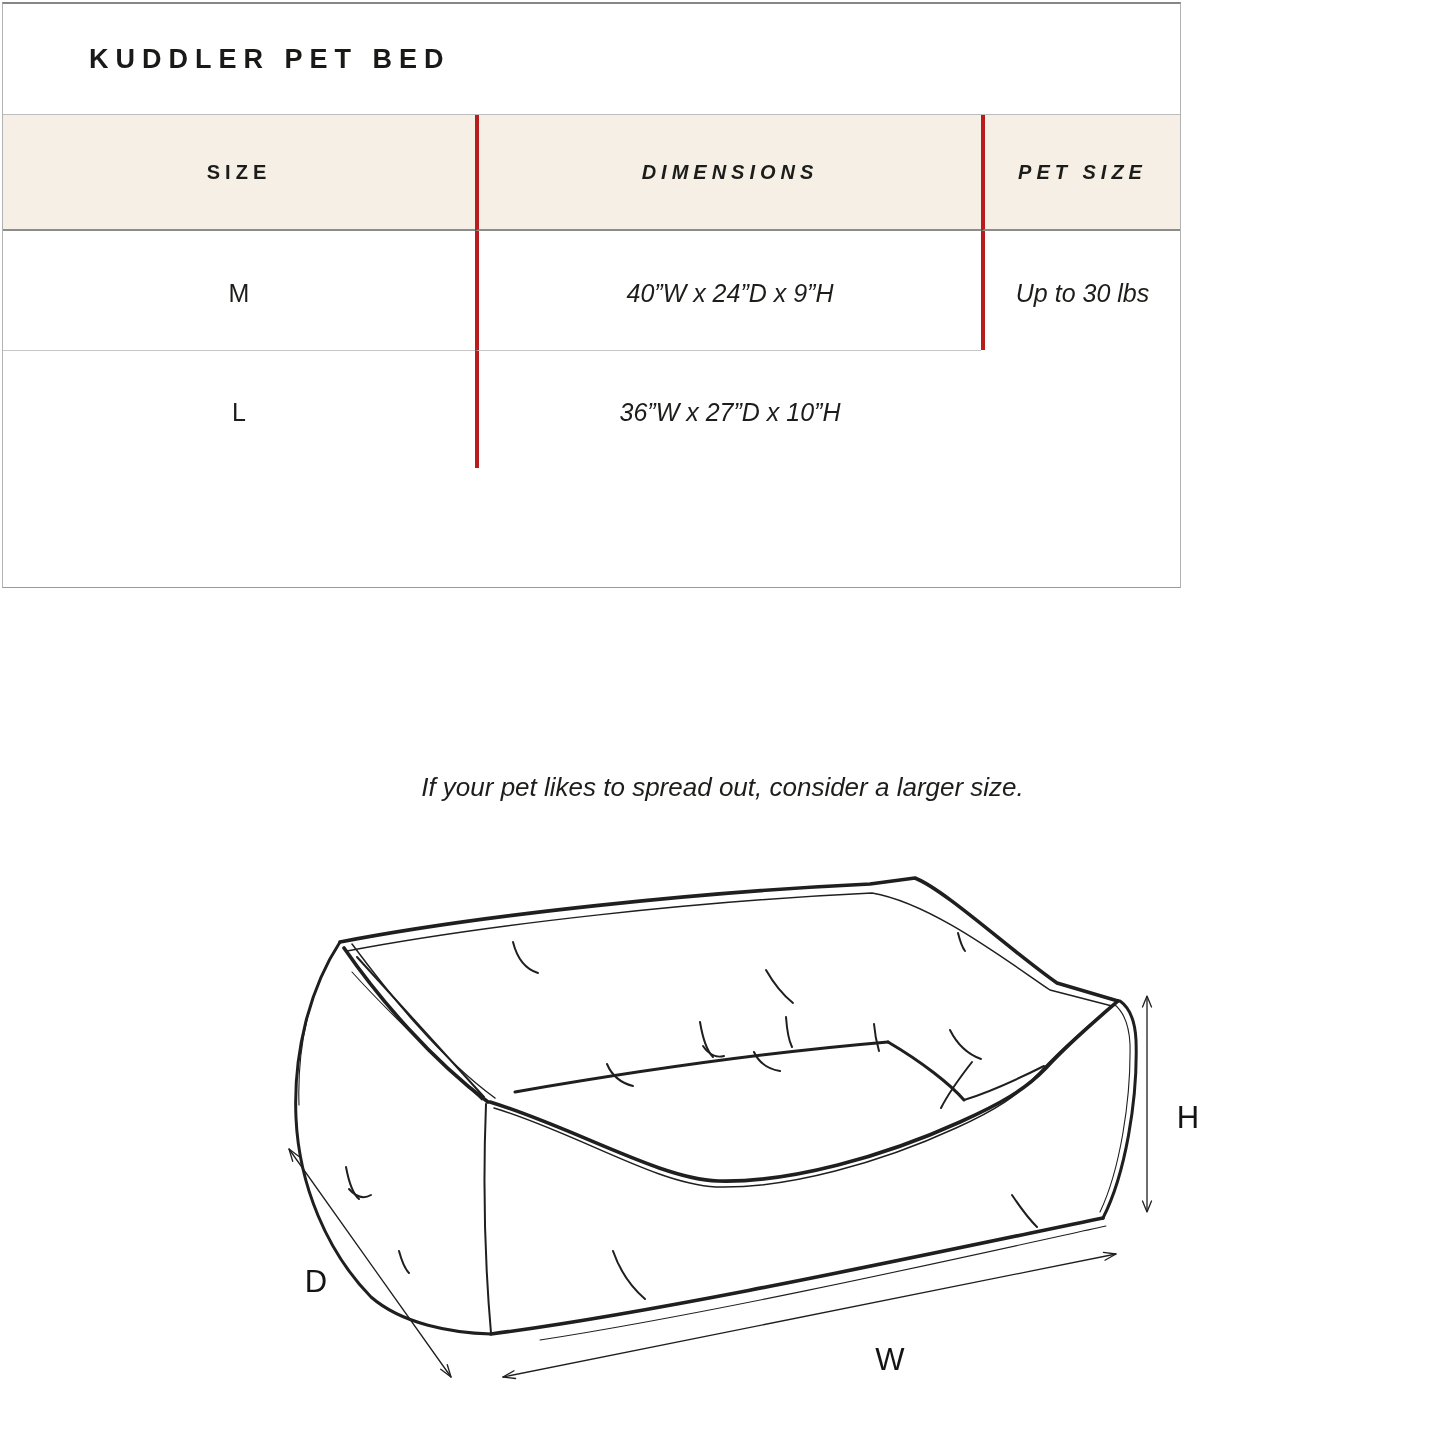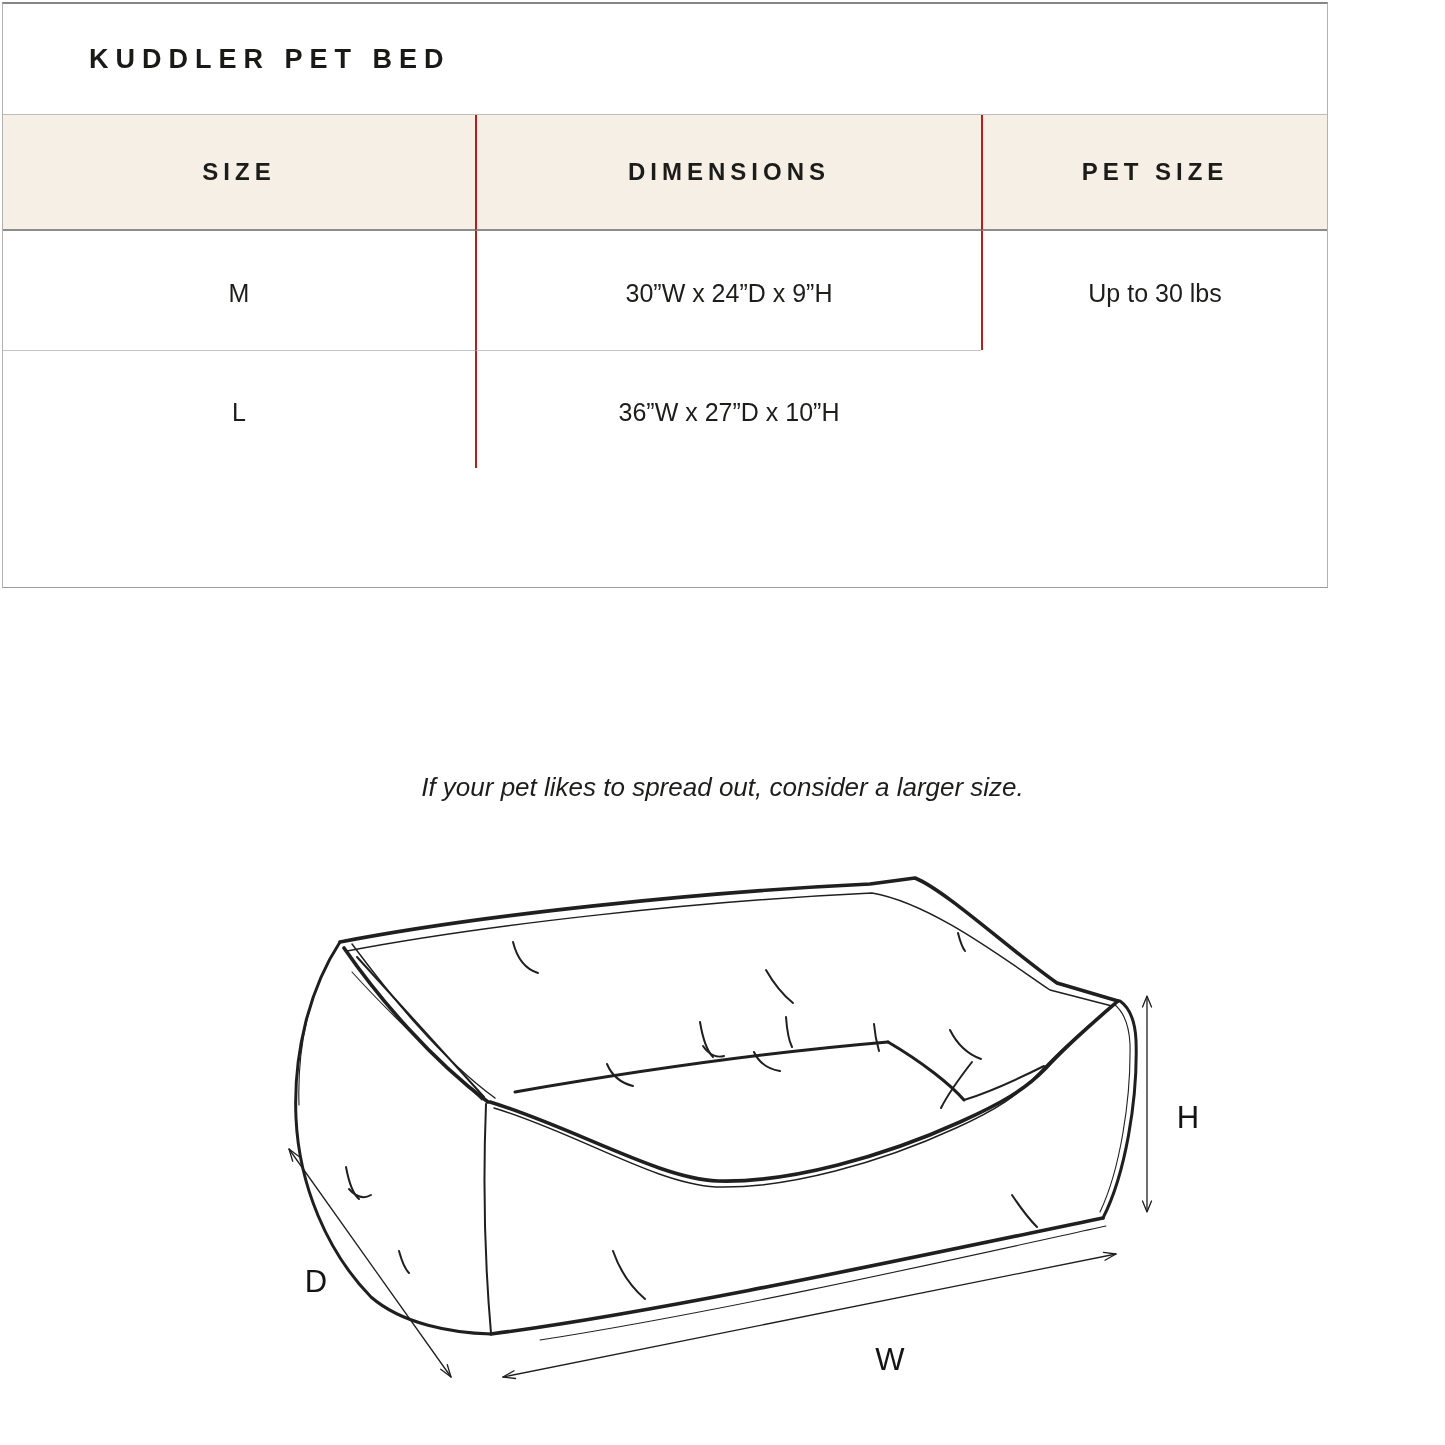--- a/index.html
+++ b/index.html
@@ -2,21 +2,21 @@
 <html><head>
 <meta charset="utf-8">
 <style>
   html,body{margin:0;padding:0;}
   body{
     width:1445px;height:1445px;position:relative;background:#ffffff;
     font-family:"Liberation Sans", sans-serif;color:#1d1d1b;overflow:hidden;
   }
   
   .panel{
-    position:absolute;left:2px;top:2px;width:1326px;height:586px;
+    position:absolute;left:2px;top:2px;width:1179px;height:586px;
     box-sizing:border-box;
     border-top:2px solid #868686;
     border-left:1px solid #b2b2b2;
     border-right:1px solid #b2b2b2;
     border-bottom:1px solid #9a9a9a;
     background:#ffffff;
   }
   .title-block{
     height:111px;box-sizing:border-box;
     display:flex;align-items:center;
@@ -30,29 +30,29 @@
   .size-table{
     display:grid;
     grid-template-columns:472px 506px 1fr;
     grid-template-rows:116px 1fr 1fr 1fr;
     height:calc(100% - 111px);
   }
   .hcell{
     background:#f5efe5;
     border-bottom:2px solid #8c8c8c;
     display:flex;align-items:center;justify-content:center;
-    font-size:24px;font-weight:bold;letter-spacing:5px;color:#1c1c1a;
+    font-size:20px;font-weight:bold;letter-spacing:5px;color:#1c1c1a;
     box-sizing:border-box;
   }
   .cell{
     display:flex;align-items:center;justify-content:center;
     font-size:25px;color:#1d1d1b;box-sizing:border-box;padding-top:6px;
     background:#ffffff;
   }
-  .bl{border-left:2px solid #b91c1c;}
+  .bl{border-left:4px solid #b91c1c;font-style:italic;}
   .rt{border-top:1px solid #c6c6c6;}
   
   .note{
     position:absolute;left:0;right:0;top:772px;
     text-align:center;font-size:26px;color:#1d1d1b;font-style:italic;
   }
   
   .sketch{position:absolute;left:0;top:0;width:1445px;height:1445px;}
   .sketch path{fill:none;stroke:#1f1f1f;stroke-linecap:round;stroke-linejoin:round;}
   .s4{stroke-width:3.6px;}
@@ -74,21 +74,21 @@
     <span class="page-title">KUDDLER PET BED</span>
   </div>
 
   <div class="size-table">
 
     <div class="hcell">SIZE</div>
     <div class="hcell bl">DIMENSIONS</div>
     <div class="hcell bl">PET SIZE</div>
 
     <div class="cell">M</div>
-    <div class="cell bl">30”W x 24”D x 9”H</div>
+    <div class="cell bl">40”W x 24”D x 9”H</div>
     <div class="cell bl">Up to 30 lbs</div>
 
     <div class="cell rt">L</div>
     <div class="cell bl rt">36”W x 27”D x 10”H</div>
 
   </div>
 </div>
 
 <div class="note">If your pet likes to spread out, consider a larger size.</div>
 

